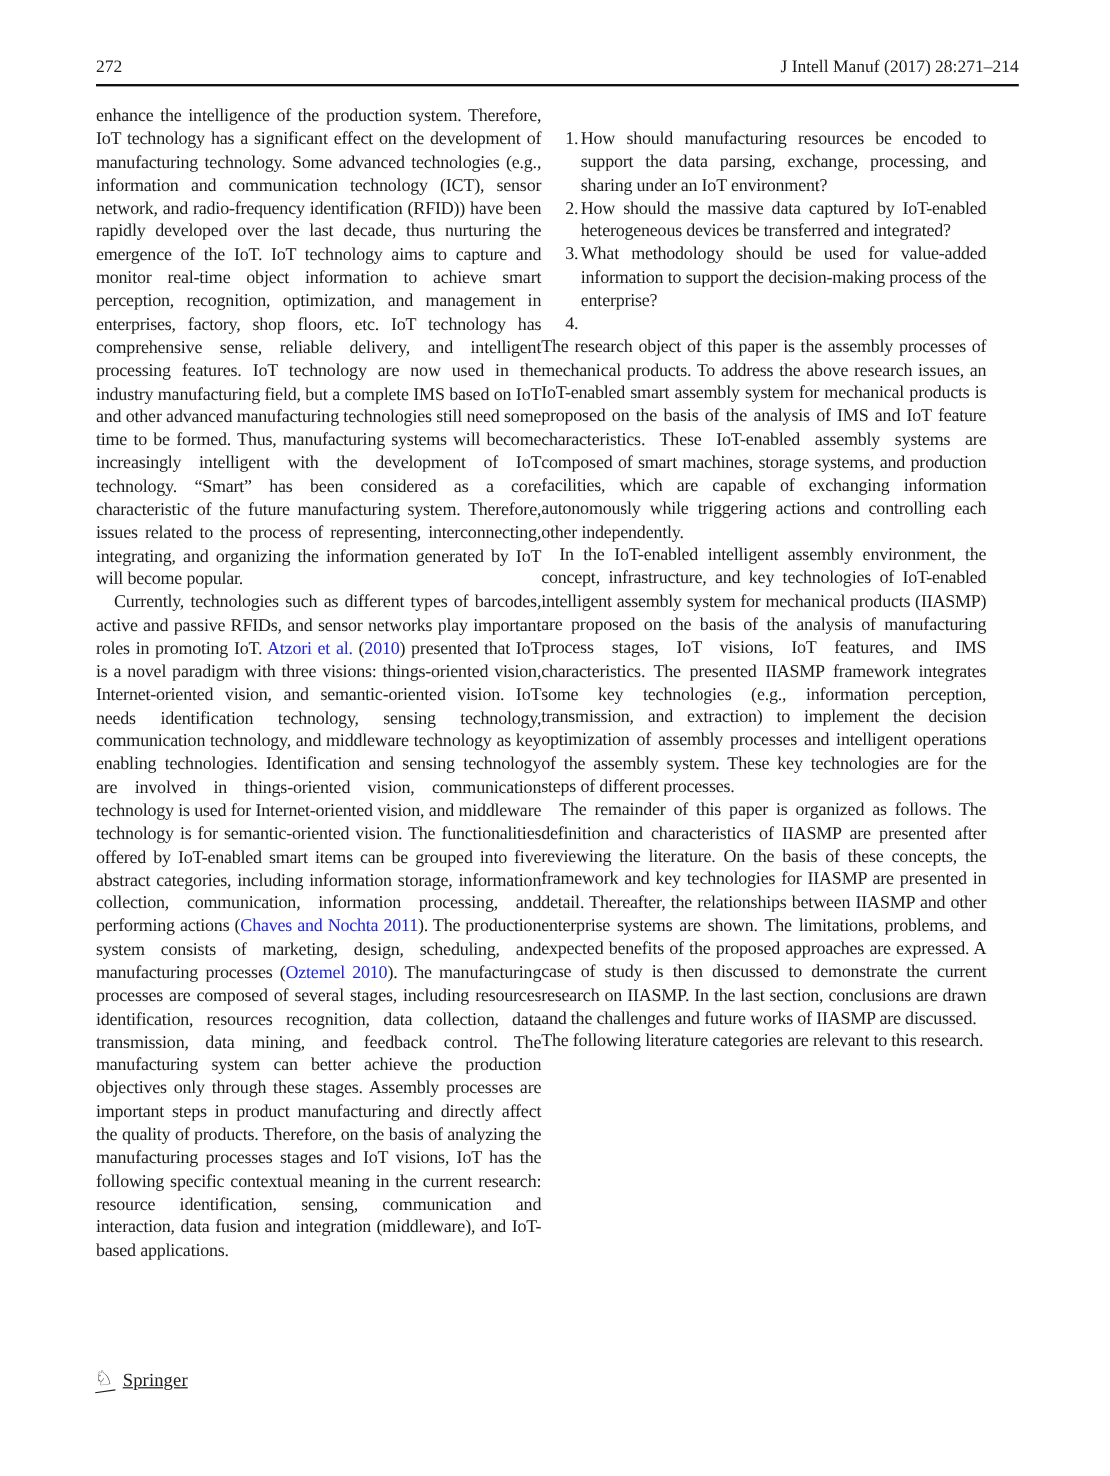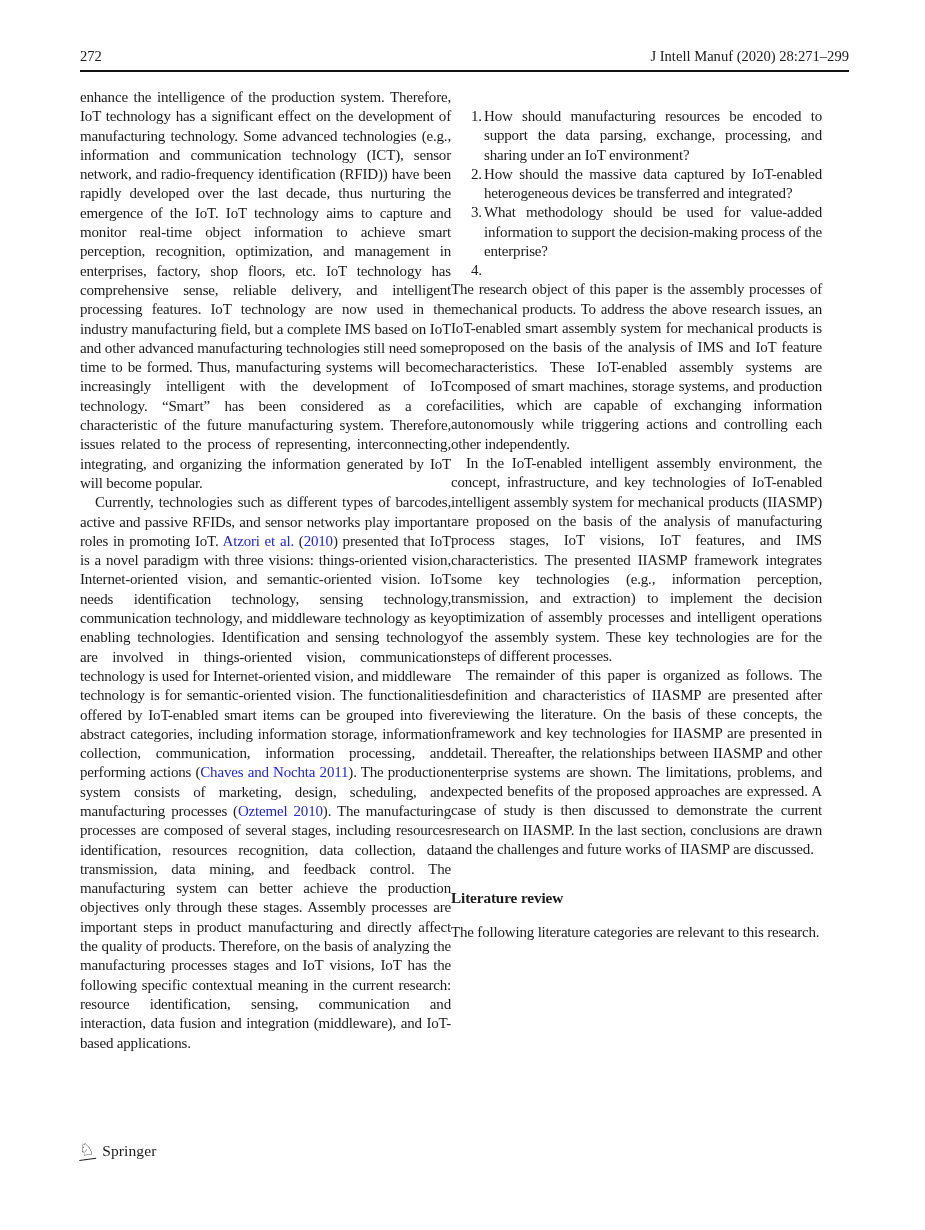--- a/index.html
+++ b/index.html
@@ -84,30 +84,31 @@
     font-size: 17px;
     line-height: 17px;
     display: inline-block;
     border-bottom: 1.6px solid #1b1b1b;
     padding: 0 1px 1px 1px;
     transform: rotate(-8deg);
   }
   .publisher-name {
     font-size: 15.5px;
     letter-spacing: 0.1px;
+    text-decoration: underline;
   }
 </style>
 </head>
 <body>
 
 <div class="page">
 
   <div class="running-head">
     <span>272</span>
-    <span>J Intell Manuf (2020) 28:271–299</span>
+    <span>J Intell Manuf (2017) 28:271–214</span>
   </div>
 
   <div class="head-rule"></div>
 
   <div class="columns">
 
     <div class="col">
       <p>enhance the intelligence of the production system. Therefore, IoT technology has a significant effect on the development of manufacturing technology. Some advanced technologies (e.g., information and communication technology (ICT), sensor network, and radio-frequency identification (RFID)) have been rapidly developed over the last decade, thus nurturing the emergence of the IoT. IoT technology aims to capture and monitor real-time object information to achieve smart perception, recognition, optimization, and management in enterprises, factory, shop floors, etc. IoT technology has comprehensive sense, reliable delivery, and intelligent processing features. IoT technology are now used in the industry manufacturing field, but a complete IMS based on IoT and other advanced manufacturing technologies still need some time to be formed. Thus, manufacturing systems will become increasingly intelligent with the development of IoT technology. “Smart” has been considered as a core characteristic of the future manufacturing system. Therefore, issues related to the process of representing, interconnecting, integrating, and organizing the information generated by IoT will become popular.</p>
       <p class="indent"><span>Currently, technologies such as different types of barcodes, active and passive RFIDs, and sensor networks play important roles in promoting IoT. </span><span class="cite-link">Atzori et al.</span><span> (</span><span class="cite-link">2010</span><span>) presented that IoT is a novel paradigm with three visions: things-oriented vision, Internet-oriented vision, and semantic-oriented vision. IoT needs identification technology, sensing technology, communication technology, and middleware technology as key enabling technologies. Identification and sensing technology are involved in things-oriented vision, communication technology is used for Internet-oriented vision, and middleware technology is for semantic-oriented vision. The functionalities offered by IoT-enabled smart items can be grouped into five abstract categories, including information storage, information collection, communication, information processing, and performing actions (</span><span class="cite-link">Chaves and Nochta 2011</span><span>). The production system consists of marketing, design, scheduling, and manufacturing processes (</span><span class="cite-link">Oztemel 2010</span><span>). The manufacturing processes are composed of several stages, including resources identification, resources recognition, data collection, data transmission, data mining, and feedback control. The manufacturing system can better achieve the production objectives only through these stages. Assembly processes are important steps in product manufacturing and directly affect the quality of products. Therefore, on the basis of analyzing the manufacturing processes stages and IoT visions, IoT has the following specific contextual meaning in the current research: resource identification, sensing, communication and interaction, data fusion and integration (middleware), and IoT-based applications.</span></p>
     </div>
@@ -129,21 +130,20 @@
         </li>
         <li>
           <span class="q-num">4.</span>
         </li>
       </ol>
 
       <p>The research object of this paper is the assembly processes of mechanical products. To address the above research issues, an IoT-enabled smart assembly system for mechanical products is proposed on the basis of the analysis of IMS and IoT feature characteristics. These IoT-enabled assembly systems are composed of smart machines, storage systems, and production facilities, which are capable of exchanging information autonomously while triggering actions and controlling each other independently.</p>
       <p class="indent">In the IoT-enabled intelligent assembly environment, the concept, infrastructure, and key technologies of IoT-enabled intelligent assembly system for mechanical products (IIASMP) are proposed on the basis of the analysis of manufacturing process stages, IoT visions, IoT features, and IMS characteristics. The presented IIASMP framework integrates some key technologies (e.g., information perception, transmission, and extraction) to implement the decision optimization of assembly processes and intelligent operations of the assembly system. These key technologies are for the steps of different processes.</p>
       <p class="indent">The remainder of this paper is organized as follows. The definition and characteristics of IIASMP are presented after reviewing the literature. On the basis of these concepts, the framework and key technologies for IIASMP are presented in detail. Thereafter, the relationships between IIASMP and other enterprise systems are shown. The limitations, problems, and expected benefits of the proposed approaches are expressed. A case of study is then discussed to demonstrate the current research on IIASMP. In the last section, conclusions are drawn and the challenges and future works of IIASMP are discussed.</p>
 
-      <h2 class="section-heading">Literature review</h2>
 
       <p>The following literature categories are relevant to this research.</p>
     </div>
 
   </div>
 
   <div class="page-footer">
     <span class="springer-knight">♘</span>
     <span class="publisher-name">Springer</span>
   </div>

